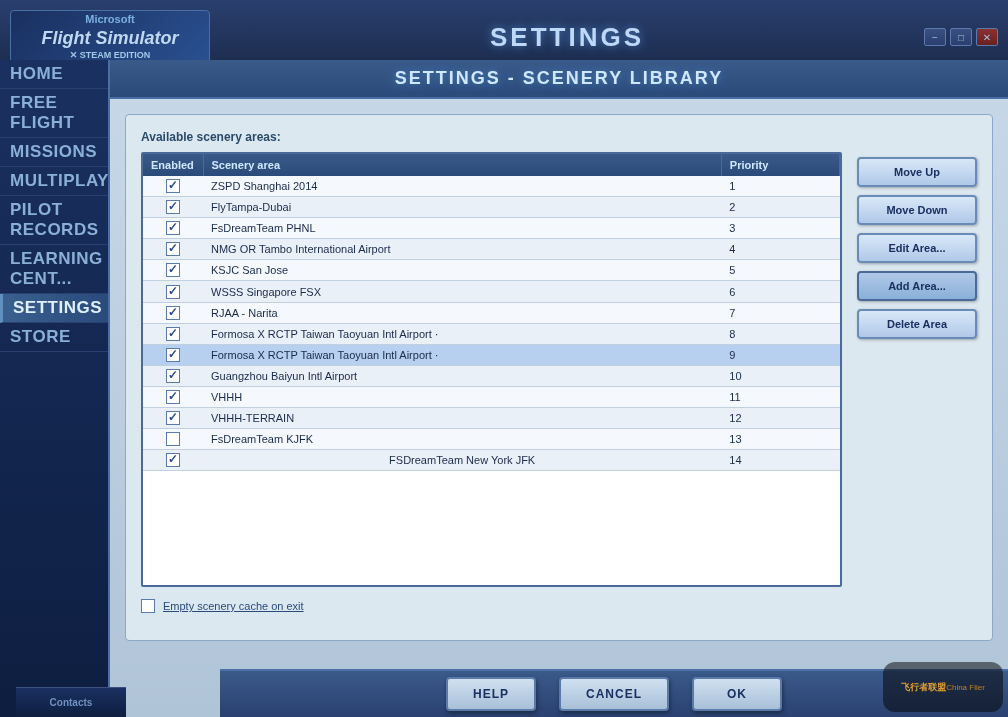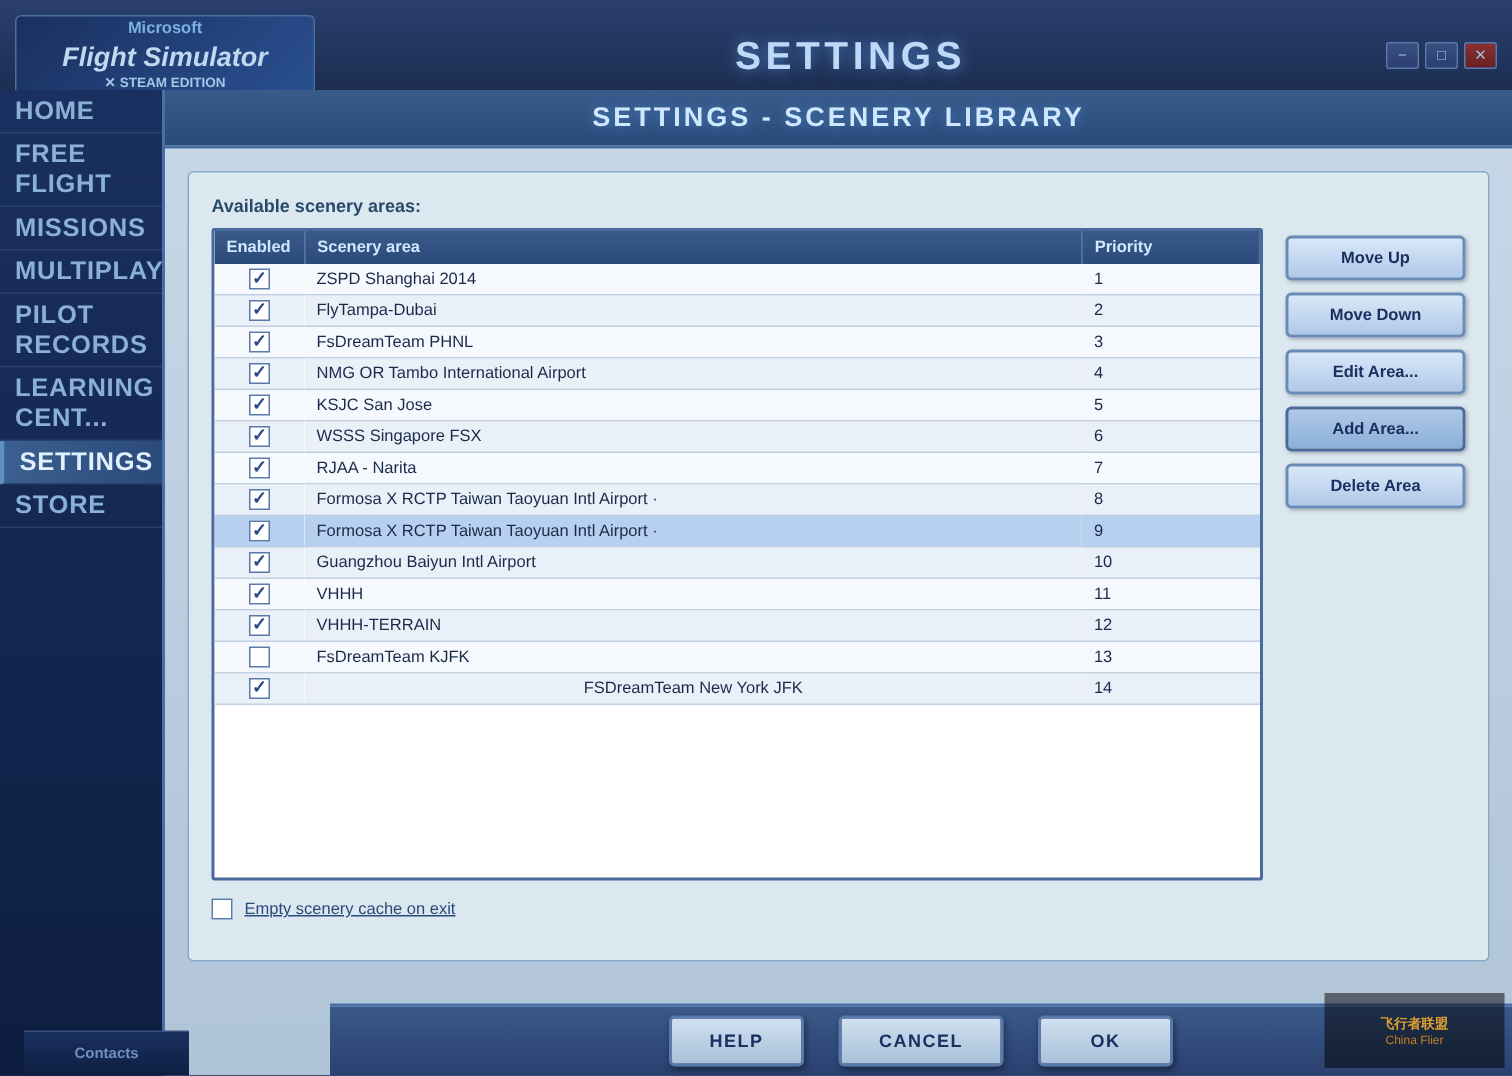--- a/index.html
+++ b/index.html
@@ -322,25 +322,24 @@
     }
 
     
     .watermark {
       position: absolute;
       bottom: 5px;
       right: 5px;
       width: 120px;
       height: 50px;
       background: rgba(0,0,0,0.5);
-      border-radius: 0;
+      border-radius: 12px;
       display: flex;
       align-items: center;
       justify-content: center;
-      flex-direction: column;
     }
 
     .watermark-text {
       color: #e0a030;
       font-size: 9px;
       font-weight: bold;
     }
 
     .watermark-sub {
       color: #c08020;

